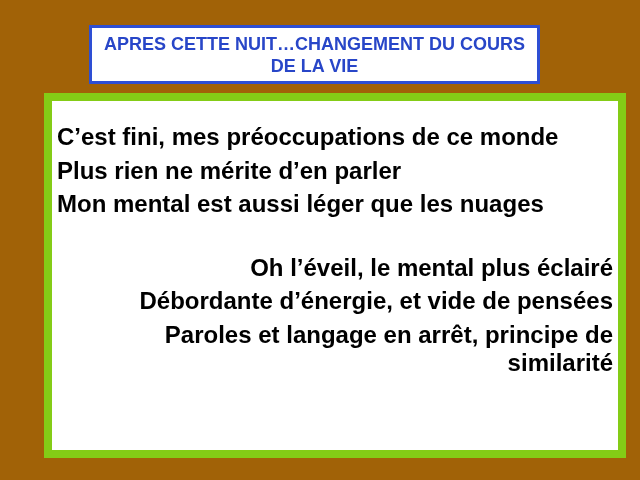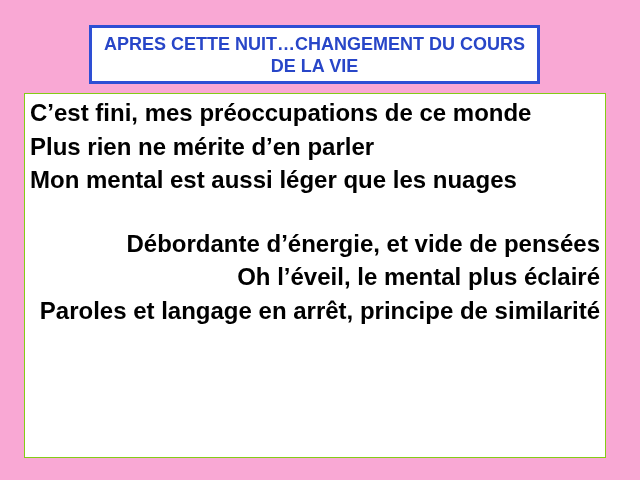--- a/index.html
+++ b/index.html
@@ -4,21 +4,21 @@
 <style>
   html, body {
     margin: 0;
     padding: 0;
     background: #ffffff;
   }
   .slide {
     position: relative;
     width: 640px;
     height: 480px;
-    background: #f9a8d4;
+    background: #a16207;
     overflow: hidden;
     font-family: "Liberation Sans", "DejaVu Sans", sans-serif;
   }
   .title-box {
     position: absolute;
     left: 89px;
     top: 25px;
     width: 451px;
     height: 59px;
     box-sizing: border-box;
@@ -29,28 +29,28 @@
   }
   .title-line {
     font-size: 18px;
     line-height: 22px;
     font-weight: bold;
     color: #2846c8;
     white-space: nowrap;
   }
   .content-box {
     position: absolute;
-    left: 24px;
+    left: 44px;
     top: 93px;
     width: 582px;
     height: 365px;
     box-sizing: border-box;
-    border: 1px solid #84cc16;
+    border: 8px solid #84cc16;
     background: #ffffff;
-    padding: 5px 5px 0 5px;
+    padding: 22px 5px 0 5px;
   }
   .body-para {
     font-size: 24px;
     line-height: 1.15;
     font-weight: bold;
     color: #000000;
     margin: 0 0 6px 0;
   }
   .left-block .body-para { text-align: left; }
   .right-block .body-para { text-align: right; }
@@ -72,20 +72,20 @@
 
     <div class="left-block">
       <p class="body-para">C’est fini, mes préoccupations de ce monde</p>
       <p class="body-para">Plus rien ne mérite d’en parler</p>
       <p class="body-para">Mon mental est aussi léger que les nuages</p>
     </div>
 
     <div class="block-spacer"></div>
 
     <div class="right-block">
+      <p class="body-para">Oh l’éveil, le mental plus éclairé</p>
       <p class="body-para">Débordante d’énergie, et vide de pensées</p>
-      <p class="body-para">Oh l’éveil, le mental plus éclairé</p>
       <p class="body-para">Paroles et langage en arrêt, principe de similarité</p>
     </div>
 
   </div>
 
 </div>
 
 </body></html>

